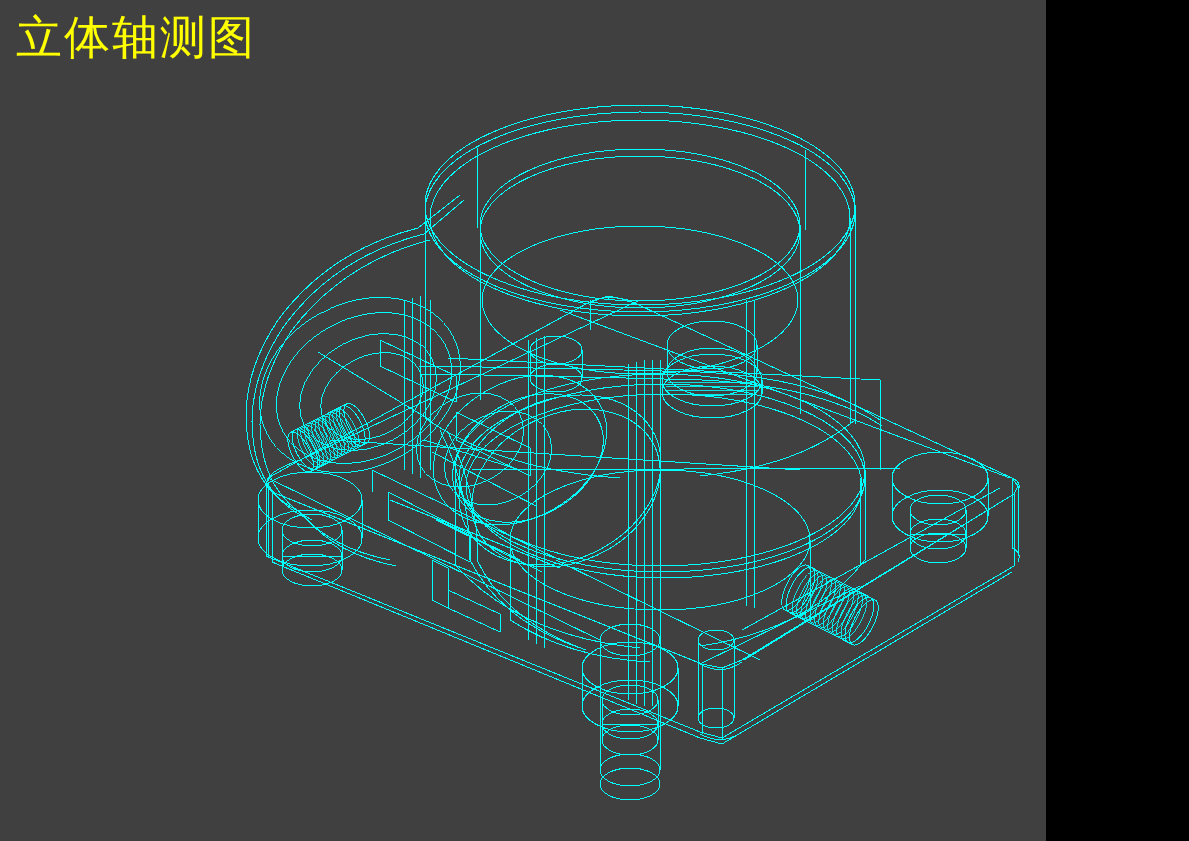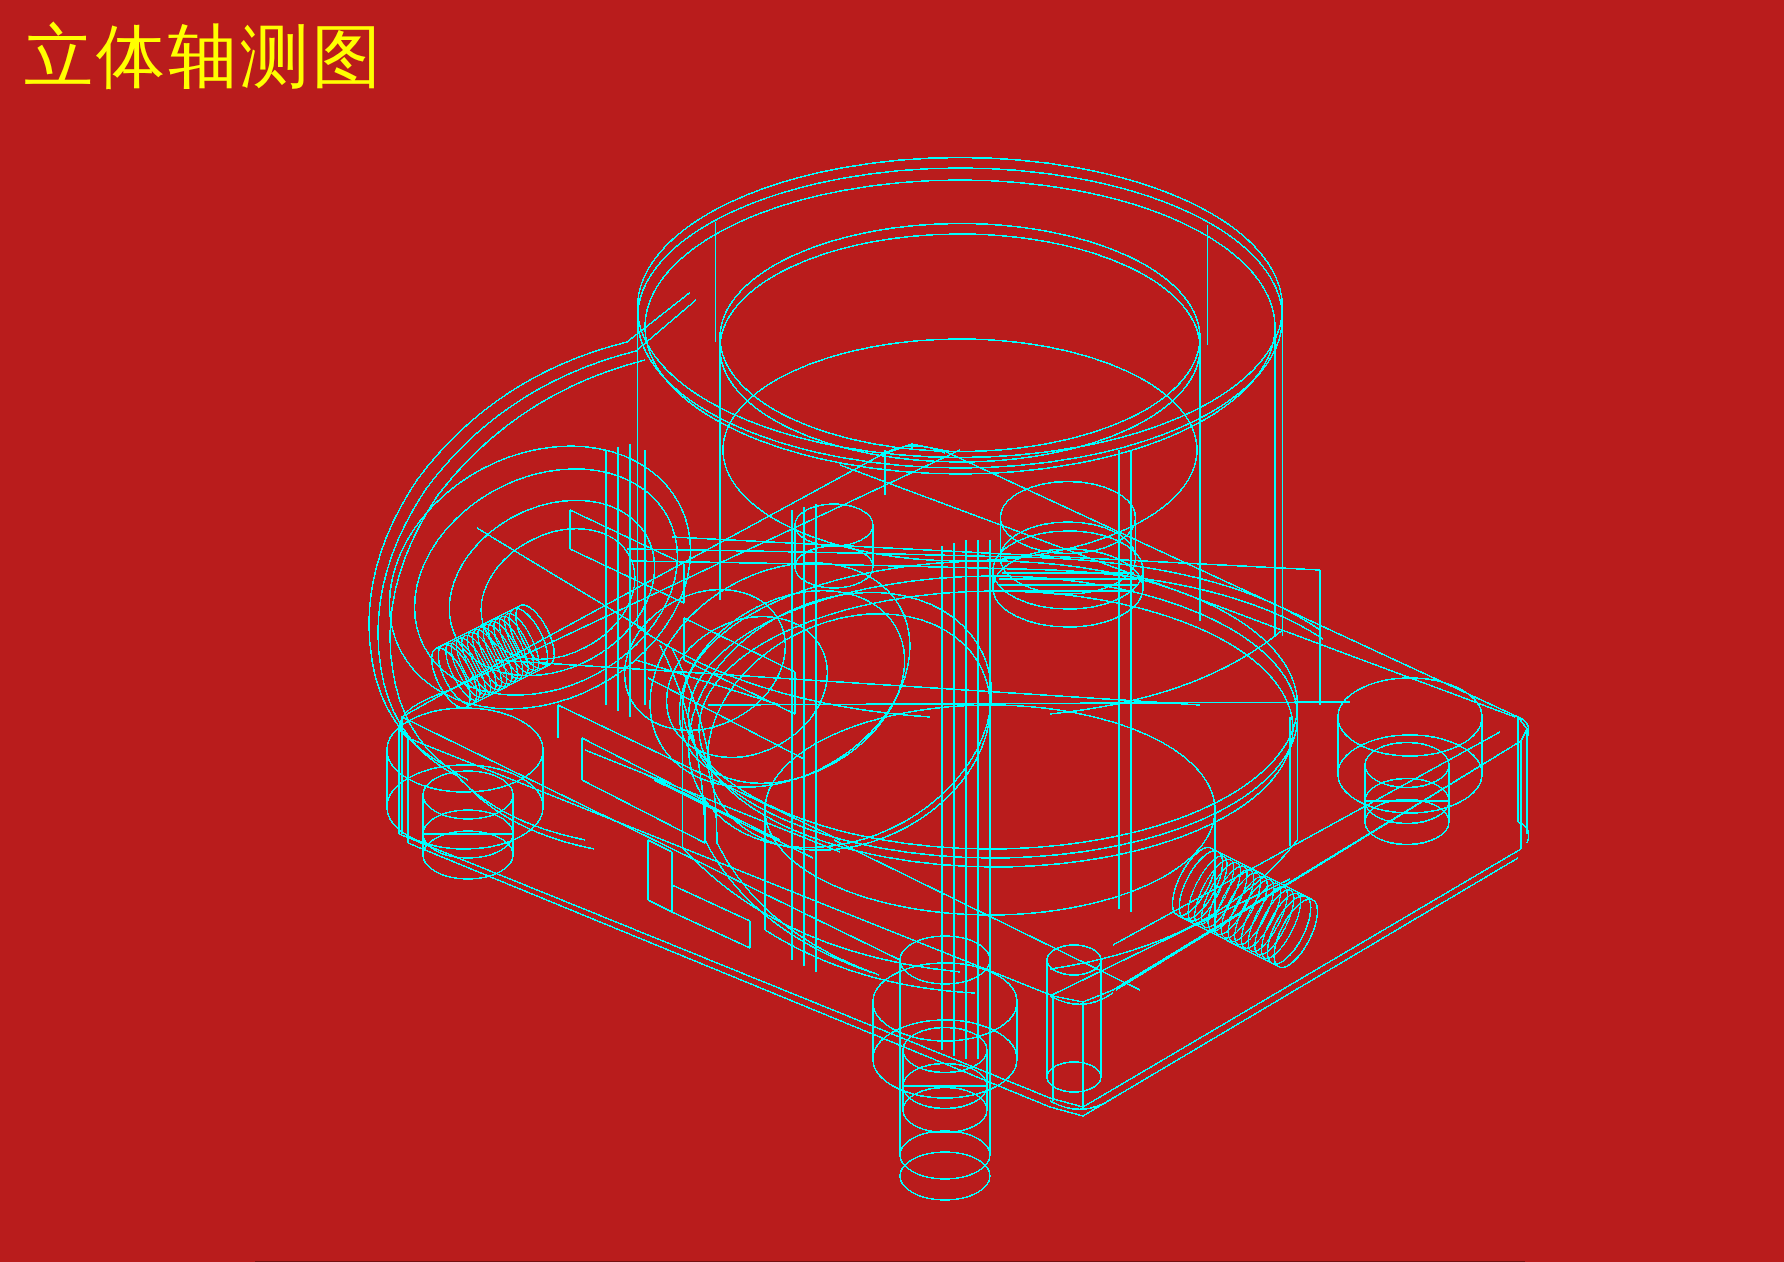--- a/index.html
+++ b/index.html
@@ -9,23 +9,23 @@
     background: #000000;
   }
   body {
     width: 1189px;
     height: 841px;
     overflow: hidden;
     font-family: "DejaVu Sans", "Liberation Sans", sans-serif;
   }
   #canvas-root {
     position: relative;
-    width: 1189px;
+    width: 1046px;
     height: 841px;
-    background: #b91c1c;
+    background: #404040;
   }
   #drawing-title {
     position: absolute;
     left: 16px;
     top: 11px;
     font-size: 46px;
     line-height: 52px;
     letter-spacing: 2px;
     color: #ffff00;
     font-family: "DejaVu Sans", "Liberation Sans", sans-serif;

